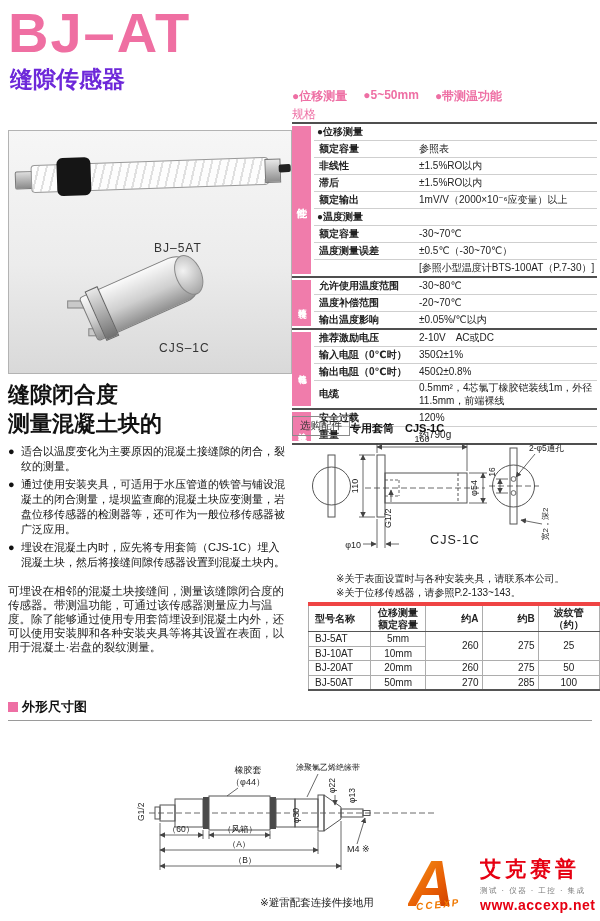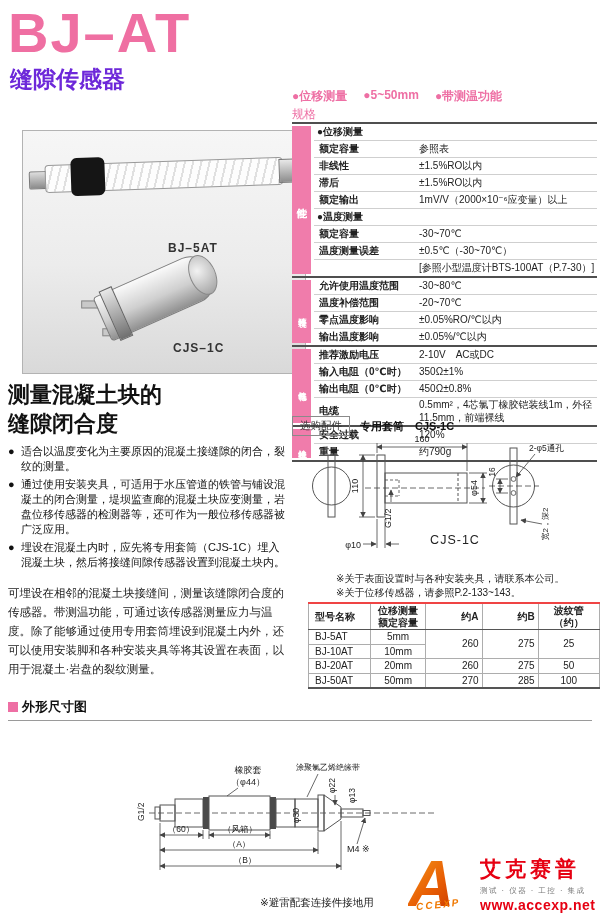--- a/index.html
+++ b/index.html
@@ -3,22 +3,22 @@
 <meta charset="utf-8">
 <style>
   html,body{margin:0;padding:0;background:#fff;}
   .page{position:relative;width:600px;height:921px;background:#fff;overflow:hidden;
         font-family:"Liberation Sans","DejaVu Sans",sans-serif;color:#222;}
   
   .title{position:absolute;left:8px;top:0px;font-size:56px;font-weight:bold;color:#ef6fa2;letter-spacing:2px;}
   .subtitle{position:absolute;left:10px;top:64px;font-size:23px;font-weight:bold;color:#6d28d9;}
   .features{position:absolute;left:292px;top:88px;display:flex;gap:16px;font-size:12px;color:#ee6fa4;font-weight:bold;}
   
-  .photo{position:absolute;left:22px;top:130px;width:282px;height:242px;border:1px solid #b3b3b3;
-         background:linear-gradient(180deg,#f6f6f6 0%,#ececec 55%,#d9d9d9 100%);font-weight:bold;}
+  .photo{position:absolute;left:8px;top:130px;width:282px;height:242px;border:1px solid #b3b3b3;
+         background:linear-gradient(180deg,#f6f6f6 0%,#ececec 55%,#d9d9d9 100%);}
   .sensor1{position:absolute;left:6px;top:26px;width:268px;height:44px;transform:rotate(-2deg);}
   .s1-conn{position:absolute;left:0;top:10px;width:16px;height:16px;background:linear-gradient(180deg,#ddd,#8a8a8a);border:1px solid #777;border-radius:2px;}
   .s1-body{position:absolute;left:16px;top:4px;width:236px;height:26px;border:1px solid #999;border-radius:4px;
            background:repeating-linear-gradient(105deg,#fdfdfd 0 6px,#e0e0e0 6px 8px);}
   .s1-collar{position:absolute;left:42px;top:-2px;width:34px;height:38px;background:#151515;border-radius:6px;}
   .s1-cap{position:absolute;left:250px;top:6px;width:14px;height:22px;background:linear-gradient(180deg,#e8e8e8,#8d8d8d);border:1px solid #777;}
   .s1-cable{position:absolute;left:264px;top:12px;width:12px;height:8px;background:#222;border-radius:2px;}
   .photo-label1{position:absolute;left:145px;top:110px;font-size:12px;color:#333;letter-spacing:1px;}
   .sensor2{position:absolute;left:66px;top:142px;width:128px;height:46px;transform:rotate(-24deg);}
   .s2-body{position:absolute;left:8px;top:0;width:118px;height:46px;border:1px solid #7d7d7d;
@@ -37,34 +37,34 @@
   .sgroup:last-child{border-bottom:none;}
   .sside{width:19px;margin:2px 3px 2px 0;background:#f07cab;color:#fff;font-weight:bold;font-size:10px;
          display:flex;align-items:center;justify-content:center;writing-mode:vertical-rl;text-orientation:upright;line-height:1;}
   .sside.small{font-size:8px;}
   .srows{flex:1;}
   .srow{display:flex;align-items:center;min-height:14px;border-bottom:1px solid #cfcfcf;font-size:10px;line-height:12.5px;padding:1px 0;}
   .srows .srow:last-child{border-bottom:none;}
   .shead{font-weight:bold;padding-left:3px;}
   .sl{width:100px;padding-left:5px;font-weight:bold;flex-shrink:0;}
   .sv{flex:1;padding-right:2px;}
-  .option-row{position:absolute;left:292px;top:416px;display:flex;align-items:center;gap:10px;font-size:10.5px;}
+  .option-row{position:absolute;left:292px;top:416px;display:flex;align-items:flex-end;font-size:10.5px;}
   .option-box{border:1px solid #8a8a8a;padding:2px 7px;color:#333;}
   .option-text{font-weight:bold;font-size:11px;color:#111;}
   
   .desc-h{position:absolute;left:8px;top:380px;font-size:22px;font-weight:bold;line-height:29px;color:#111;}
   .bullets{position:absolute;left:8px;top:444px;width:282px;font-size:11px;line-height:15px;color:#111;}
   .bullet{display:flex;margin-bottom:3px;}
   .bm{width:13px;flex-shrink:0;color:#111;}
   .bt{flex:1;}
-  .para{position:absolute;left:8px;top:584px;width:284px;font-size:11.5px;line-height:19px;color:#222;}
+  .para{position:absolute;left:8px;top:584px;width:284px;font-size:11.5px;line-height:14px;color:#222;}
   
   .notes{position:absolute;left:300px;top:572px;font-size:10px;line-height:14px;color:#222;margin-left:36px;}
   .models{position:absolute;left:308px;top:602px;border-collapse:collapse;font-size:10px;color:#222;
-          border-top:2px solid #ef4444;border-bottom:2px solid #555;border-radius:17px;}
+          border-top:4px solid #ef4444;border-bottom:2px solid #555;border-radius:17px;}
   .models th,.models td{border:1px solid #adadad;padding:1px 3px;text-align:center;line-height:11.5px;}
   .models th{border-bottom:1px solid #555;font-weight:bold;}
   .models .c0{width:56px;text-align:left;padding-left:6px;}
   .models .c1{width:52px;}
   .models .c2,.models .c3{width:54px;text-align:right;}
   .models .c4{width:58px;}
   
   .sec{position:absolute;left:8px;top:698px;display:flex;align-items:center;gap:4px;}
   .sec-sq{width:10px;height:10px;background:#ee6fa4;}
   .sec-t{font-size:13px;font-weight:bold;color:#111;}
@@ -163,24 +163,20 @@
       <div class="srows">
         <div class="srow">
             <div class="sl">允许使用温度范围</div>
             <div class="sv">-30~80℃</div>
           </div>
         <div class="srow">
             <div class="sl">温度补偿范围</div>
             <div class="sv">-20~70℃</div>
           </div>
         <div class="srow">
-            <div class="sl">零点温度影响</div>
-            <div class="sv">±0.05%RO/℃以内</div>
-          </div>
-        <div class="srow">
             <div class="sl">输出温度影响</div>
             <div class="sv">±0.05%/℃以内</div>
           </div>
       </div>
     </div>
     <div class="sgroup">
       <div class="sside small">电气特性</div>
       <div class="srows">
         <div class="srow">
             <div class="sl">推荐激励电压</div>
@@ -213,22 +209,22 @@
           </div>
       </div>
     </div>
   </div>
   <div class="option-row">
     <span class="option-box">选购配件</span>
     <span class="option-text">专用套筒　CJS-1C</span>
   </div>
 
   <div class="desc-h">
+    <div>缝隙闭合度</div>
     <div>测量混凝土块的</div>
-    <div>缝隙闭合度</div>
   </div>
   <div class="bullets">
     <div class="bullet">
         <span class="bm">●</span>
         <span class="bt">适合以温度变化为主要原因的混凝土接缝隙的闭合，裂纹的测量。</span>
       </div>
     <div class="bullet">
         <span class="bm">●</span>
         <span class="bt">通过使用安装夹具，可适用于水压管道的铁管与铺设混凝土的闭合测量，堤坝监查廊的混凝土块应变测量，岩盘位移传感器的检测器等，还可作为一般位移传感器被广泛应用。</span>
       </div>

